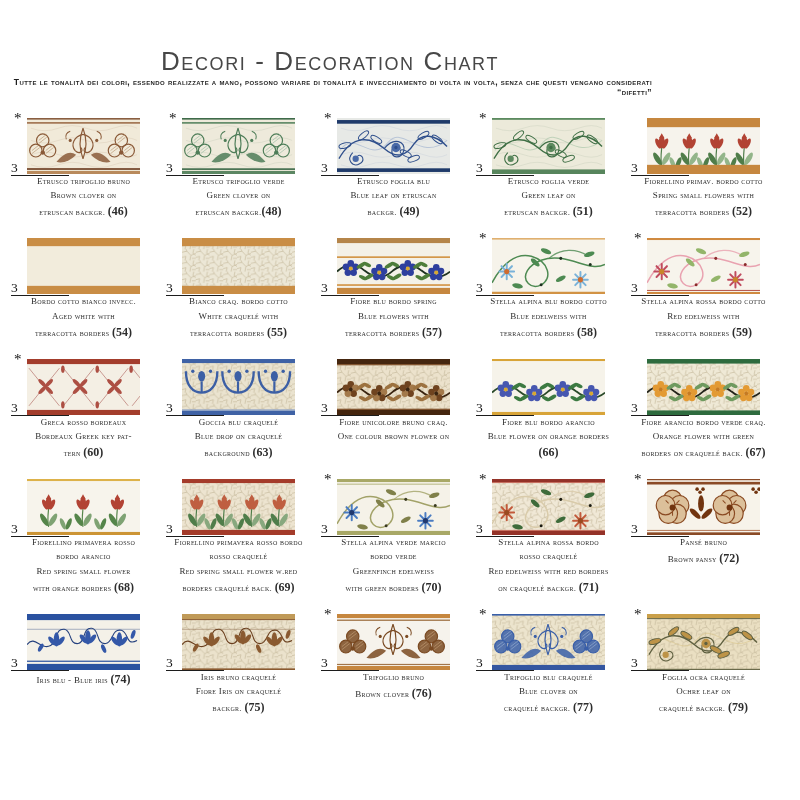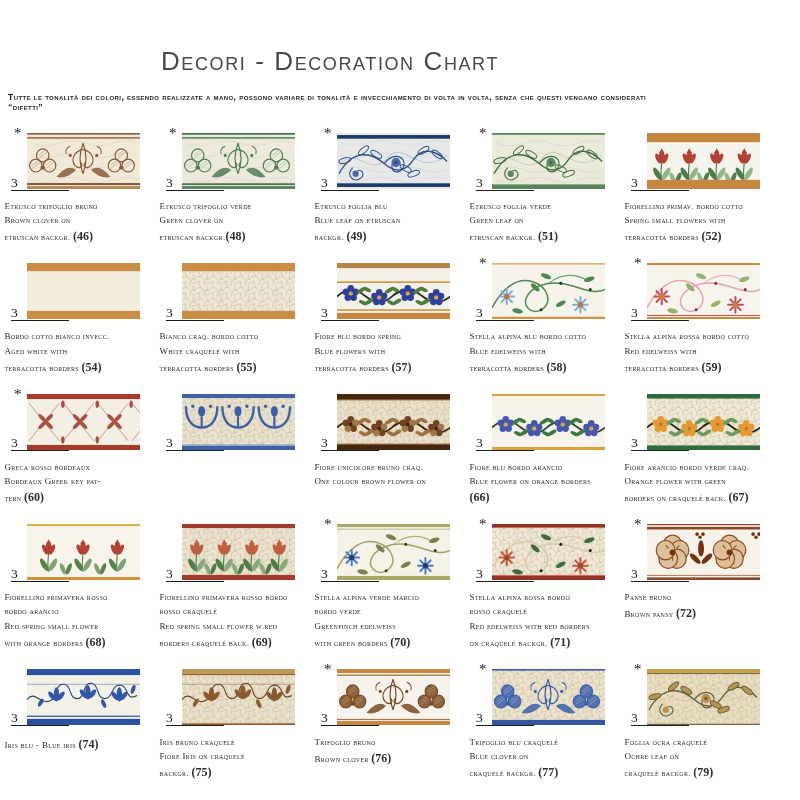--- a/index.html
+++ b/index.html
@@ -1,34 +1,34 @@
 <!DOCTYPE html>
 <html><head>
 <meta charset="utf-8">
 <style>
   html,body{margin:0;padding:0;background:#fff;}
   body{width:800px;height:800px;overflow:hidden;font-family:"Liberation Sans",sans-serif;color:#333;}
   .page{width:660px;}
   .title{margin:46px 0 0 0;text-align:center;font-family:"Liberation Sans",sans-serif;
          font-size:26px;font-weight:400;letter-spacing:1.6px;color:#474747;
          font-variant:small-caps;}
-  .disclaimer{margin:15px 8px 0 8px;text-align:left;font-size:8.6px;font-weight:700;
+  .disclaimer{margin:0 8px 0 8px;text-align:right;font-size:8.6px;font-weight:700;
          letter-spacing:.42px;color:#1f1f1f;font-variant:small-caps;}
   .grid{display:grid;grid-template-columns:repeat(5,155px);padding-left:6px;margin-top:21px;
         row-gap:17px;}
   .cell{display:flex;flex-direction:column;align-items:center;}
   .swatch-wrap{position:relative;width:113px;height:56px;}
   .swatch{width:113px;height:56px;}
   .swatch svg{display:block;width:100%;height:100%;}
   .asterisk{position:absolute;left:-13px;top:-7px;font-family:"Liberation Serif",serif;
         font-size:15px;color:#111;line-height:14px;}
   .corner-mark{position:absolute;left:-16px;bottom:-1.5px;width:58px;z-index:3;
         border-bottom:1.4px solid #1c1c1c;font-family:"Liberation Serif",serif;
         font-size:13.5px;line-height:13px;color:#111;padding-bottom:1px;}
-  .caption{margin-top:10px;text-align:left;font-family:"Liberation Serif",serif;
+  .caption{text-align:center;font-family:"Liberation Serif",serif;
         font-variant:small-caps;font-size:9px;letter-spacing:.3px;color:#2d2d2d;
         line-height:1.58;width:158px;}
   .cap-line{white-space:nowrap;}
   .cap-num{font-size:12px;letter-spacing:0;font-weight:bold;}
   .defs-holder{position:absolute;width:0;height:0;overflow:hidden;}
 </style>
 </head>
 <body>
 
 <div class="defs-holder">
@@ -530,20 +530,25 @@
               <ellipse cx="94" cy="17" rx="3.6" ry="5.2" fill="#3c5fa5"></ellipse>
               <line x1="94" y1="22" x2="94" y2="33" stroke="#3c5fa5" stroke-width="2.2"></line>
               <circle cx="85" cy="12" r="1.7" fill="#3c5fa5"></circle>
               <circle cx="103" cy="12" r="1.7" fill="#3c5fa5"></circle>
               <rect x="0" y="0" width="115" height="4" fill="#3f62a5"></rect>
               <rect x="0" y="51" width="115" height="4" fill="#3f62a5"></rect>
               <rect x="0" y="49.5" width="115" height="1.5" fill="#8aa0c5"></rect>
             </svg>
           </div>
     </div>
+    <div class="caption">
+          <div class="cap-line">Goccia blu craquelé</div>
+          <div class="cap-line">Blue drop on craquelé</div>
+          <div class="cap-line">background <span class="cap-num">(63)</span></div>
+        </div>
   </div>
 
   <div class="cell">
     <div class="swatch-wrap">
 
       <span class="corner-mark">3</span>
       <div class="swatch">
             <svg viewBox="0 0 115 55" preserveAspectRatio="none" xmlns="http://www.w3.org/2000/svg">
               <rect width="115" height="55" fill="#ece2cc"></rect>
               <rect width="115" height="55" fill="url(#craq)" opacity="0.9"></rect>

